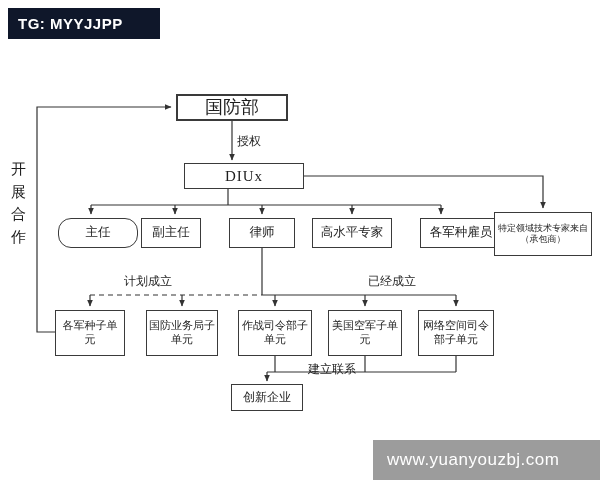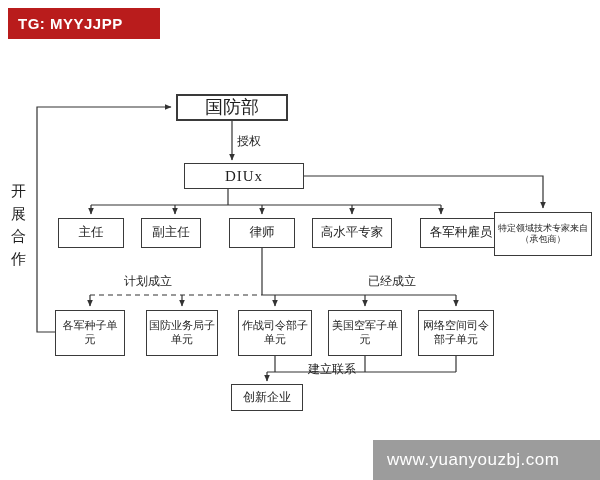--- a/index.html
+++ b/index.html
@@ -25,42 +25,42 @@
   }
   .lbl{
     position:absolute;
     font-family:Liberation Serif, serif;
     color:#1e1e1e;
     font-size:12px;
     white-space:nowrap;
   }
   .banner-top{
     position:absolute;left:8px;top:8px;width:152px;height:31px;
-    background:#b91c1c;color:#fff;
+    background:#0f172a;color:#fff;
     display:flex;align-items:center;
     padding-left:10px;box-sizing:border-box;
     font-size:15px;font-weight:bold;letter-spacing:0.5px;
   }
   .banner-bottom{
     position:absolute;left:373px;top:440px;width:227px;height:40px;
     background:#9c9c9c;color:#fff;
     display:flex;align-items:center;
     padding-left:14px;box-sizing:border-box;
     font-size:17px;letter-spacing:0.5px;
   }
   .side-vertical{
     position:absolute;left:10px;top:158px;width:17px;
-    font-family:Liberation Mono, monospace;
+    font-family:Liberation Sans, sans-serif;
     font-size:15px;line-height:1.5;color:#1e1e1e;
-    word-break:break-all;text-align:center;margin-top:24px;
+    word-break:break-all;text-align:center;
   }
   .mod-box{left:176px;top:94px;width:112px;height:27px;border-width:2px;font-size:18px;}
   .diux-box{left:184px;top:163px;width:120px;height:26px;font-size:15px;letter-spacing:1px;}
   .r1{top:218px;height:30px;font-size:12.5px;}
-  .r1.b0{left:58px;width:66px;}
+  .r1.b0{left:58px;width:80px;border-radius:13px;}
   .r1.b1{left:141px;width:60px;}
   .r1.b2{left:229px;width:66px;}
   .r1.b3{left:312px;width:80px;}
   .r1.b4{left:400px;width:82px;margin-left:20px;}
   .contractor-box{left:494px;top:212px;width:98px;height:44px;font-size:9px;padding:2px;}
   .r2{top:310px;height:46px;font-size:11px;padding:2px;}
   .r2.b0{left:55px;width:70px;}
   .r2.b1{left:146px;width:72px;}
   .r2.b2{left:238px;width:74px;}
   .r2.b3{left:328px;width:74px;}

